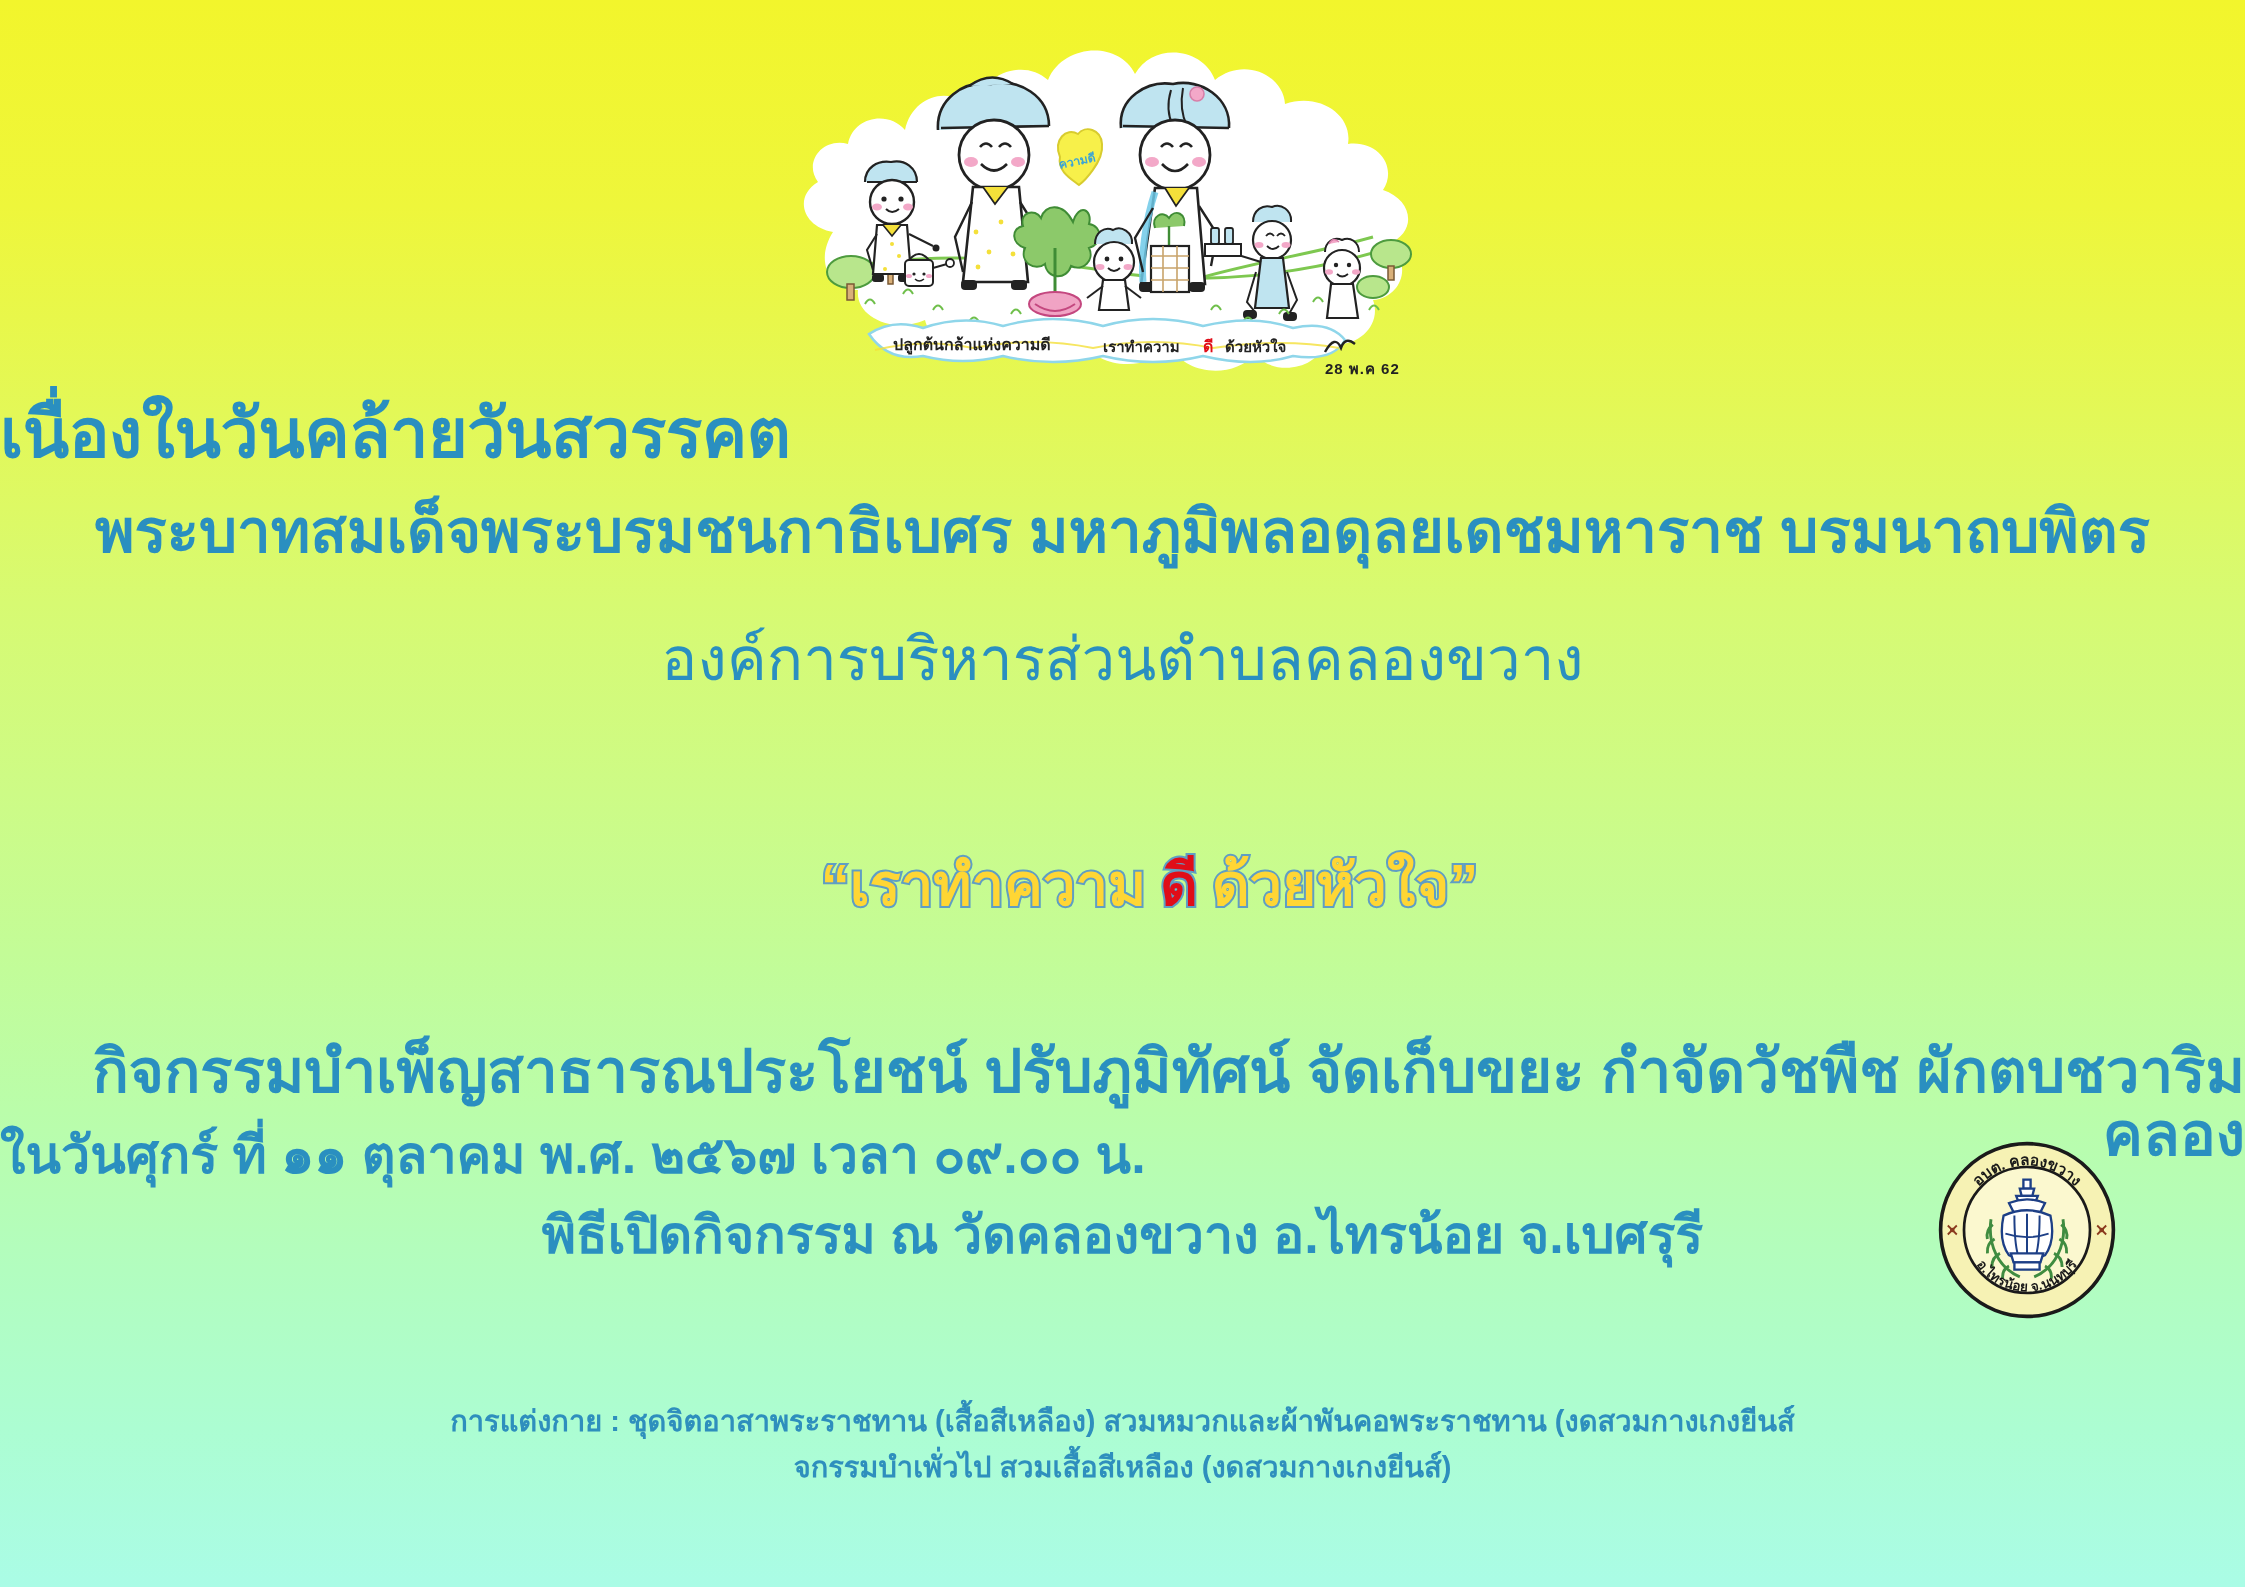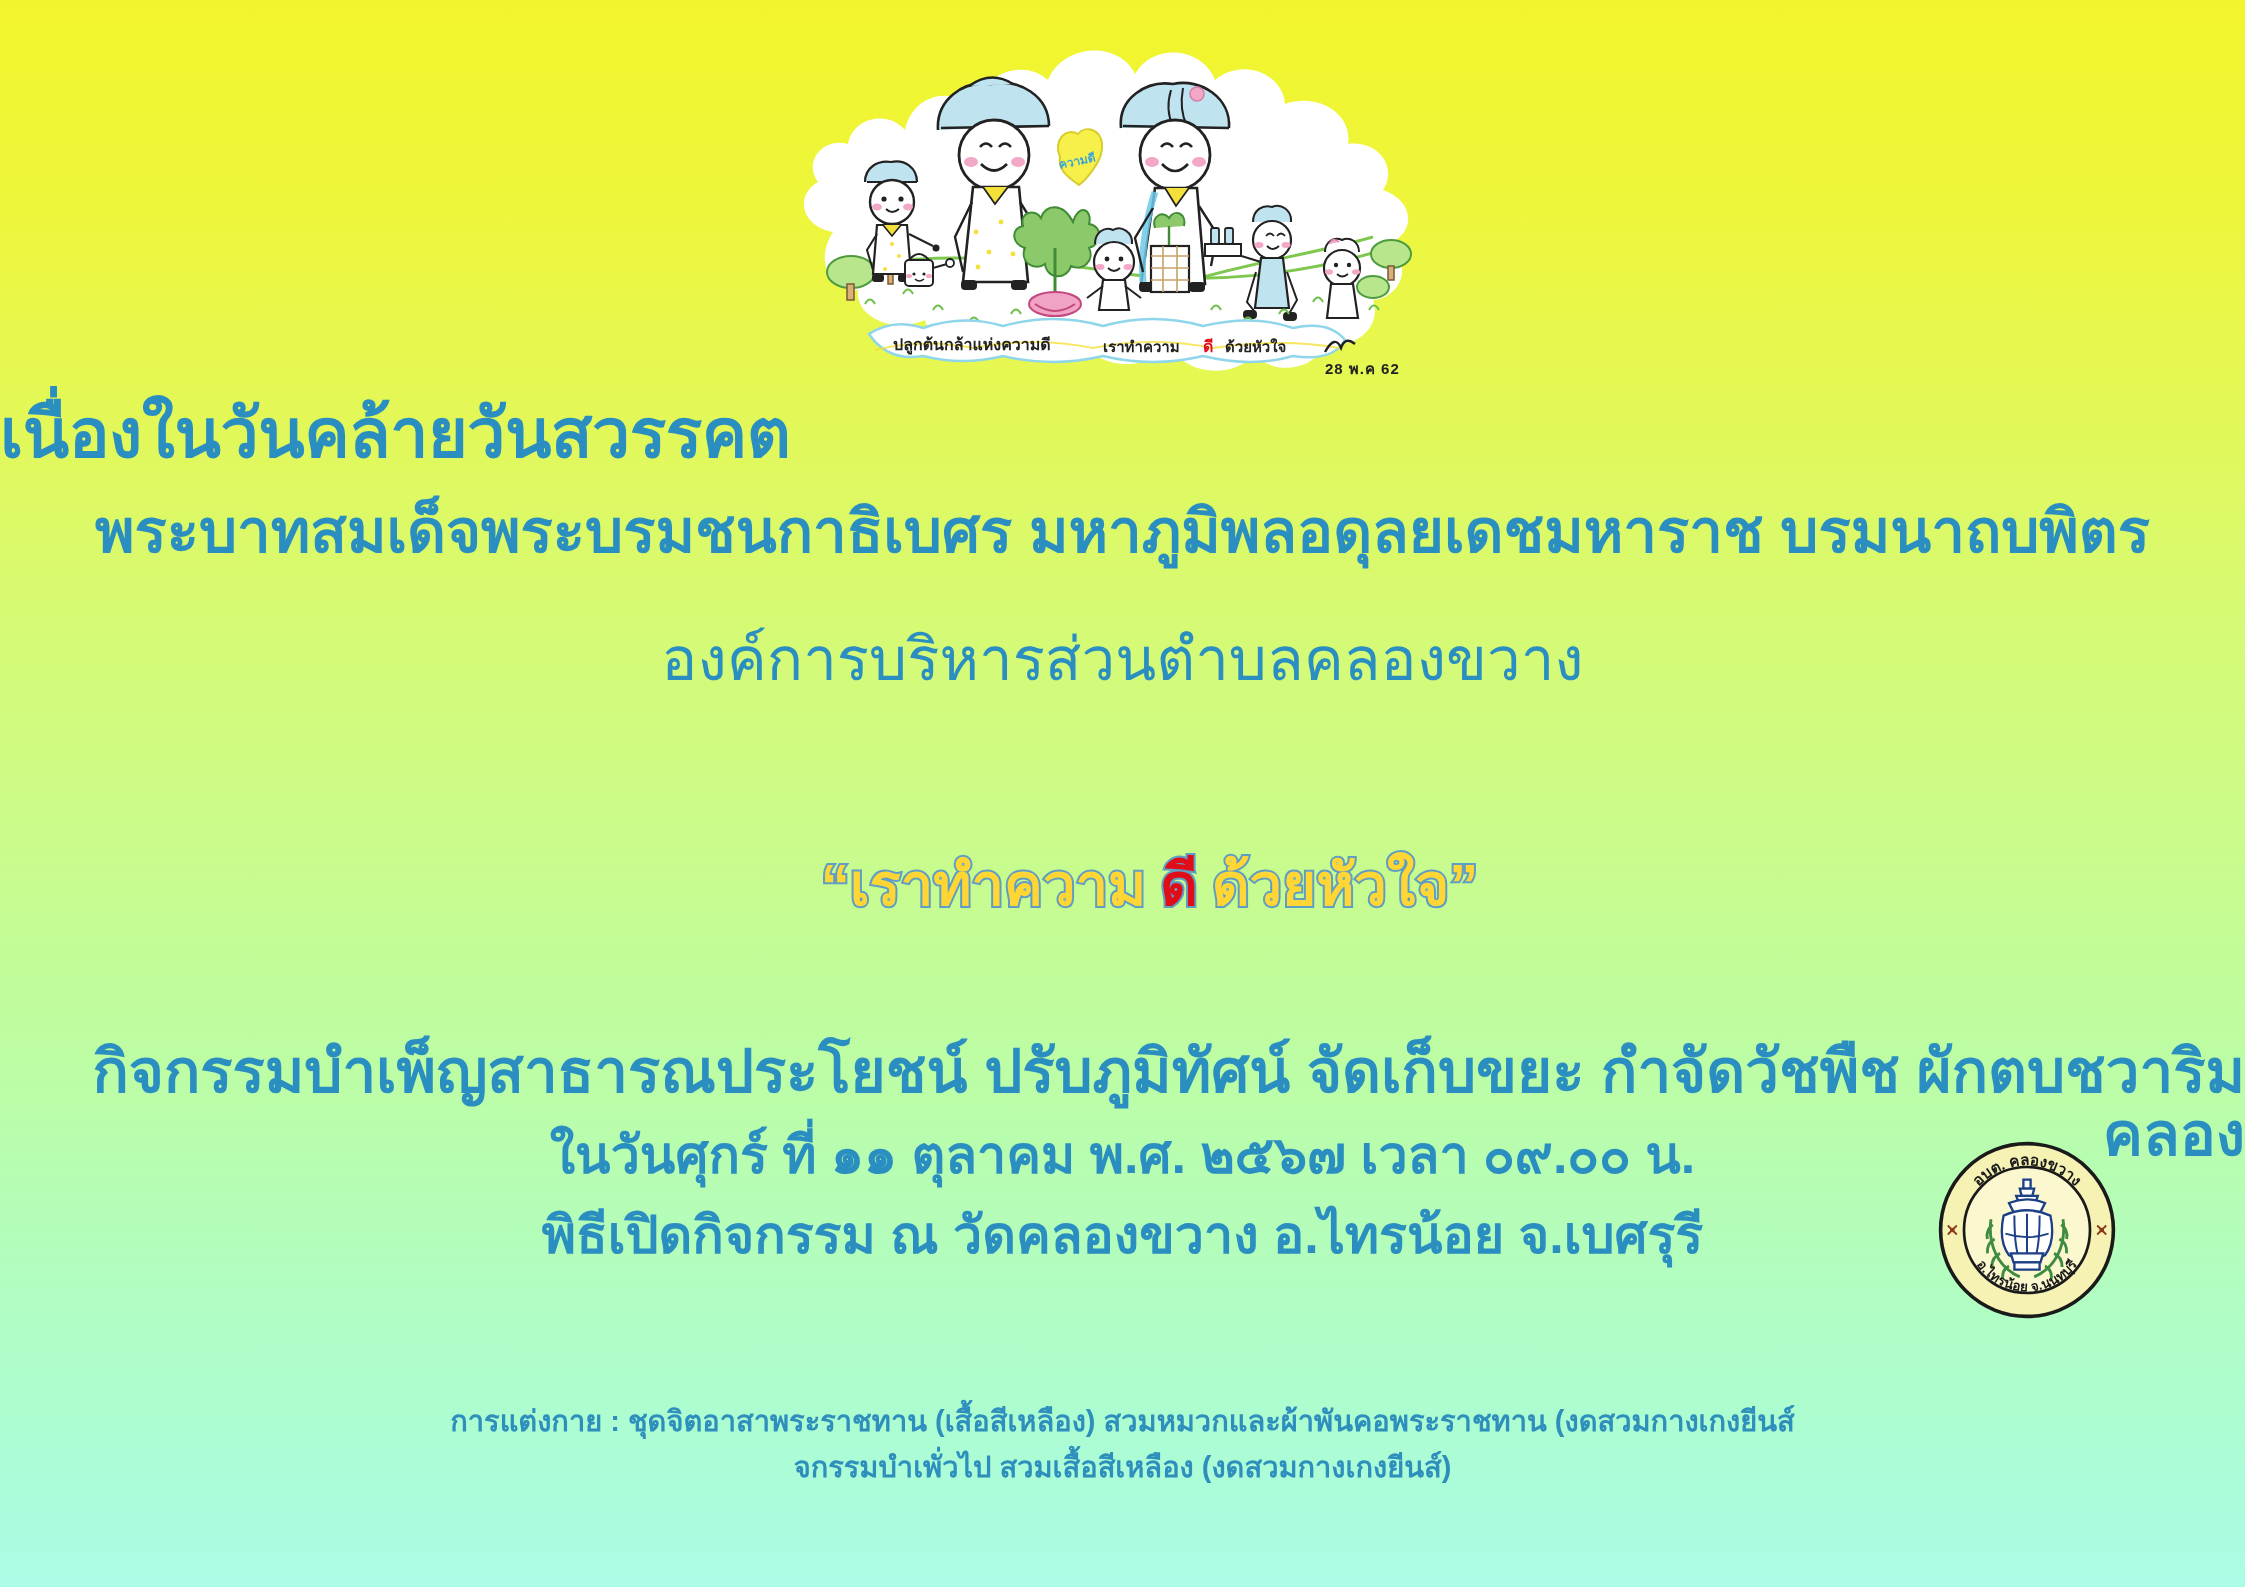--- a/index.html
+++ b/index.html
@@ -100,21 +100,21 @@
 
   .activity-line {
     position:absolute; top:1040px; left:0; width:100%;
     text-align:right;
     font-size:60px; font-weight:bold;
     color:#2a8fc0;
     line-height:1.05;
   }
   .date-line {
     position:absolute; top:1128px; left:0; width:100%;
-    text-align:center;
+    text-align:left;
     font-size:52px; font-weight:bold;
     color:#2a8fc0;
     line-height:1.05;
   }
   .venue-line {
     position:absolute; top:1208px; left:0; width:100%;
     text-align:center;
     font-size:52px; font-weight:bold;
     color:#2a8fc0;
     line-height:1.05;

